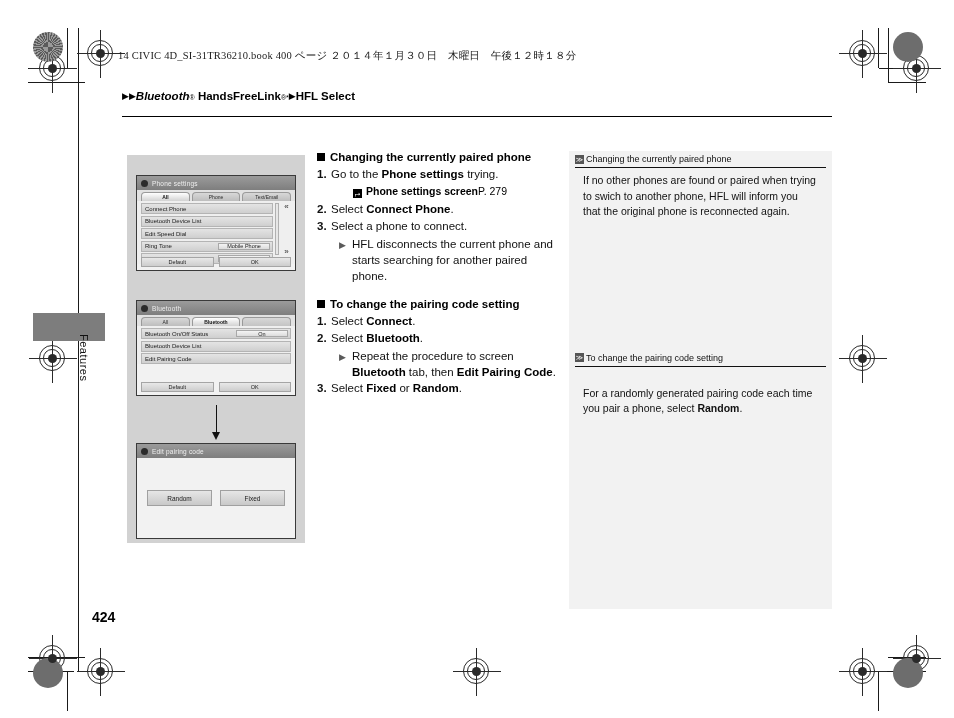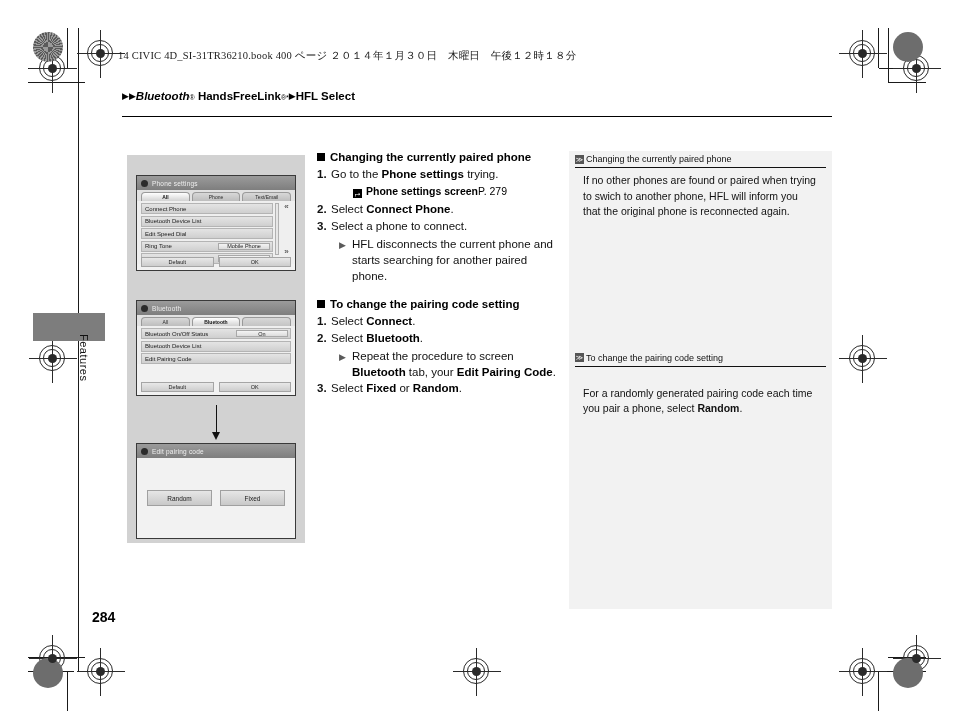--- a/index.html
+++ b/index.html
@@ -508,21 +508,21 @@
   <span class="hfl">HandsFreeLink</span>
     <span class="sup">®*</span>
   <span class="arrow">▶</span>
   <span class="last">HFL Select</span>
 </div>
 <div class="rule"></div>
 
 <div class="side-tab"></div>
 <div class="side-tab-label">Features</div>
 
-<div class="page-num">284</div>
+<div class="page-num">424</div>
 
 <div class="illus-col">
 
   <div class="shot shot-1">
     <div class="shot-title">
       <span class="tdot"></span>
       <span class="ttext">Phone settings</span>
     </div>
     <div class="tabbar">
       <div class="tab active">All</div>
@@ -646,21 +646,21 @@
     <span class="txt"><span>Select </span><b>Connect</b><span>.</span></span>
   </div>
 
   <div class="step">
     <span class="num">2.</span>
     <span class="txt"><span>Select </span><b>Bluetooth</b><span>.</span></span>
   </div>
 
   <div class="bullet">
     <span class="tri">▶</span>
-    <span class="btxt"><span>Repeat the procedure to screen </span><b>Bluetooth</b><span> tab, your </span><b>Edit Pairing Code</b><span>.</span></span>
+    <span class="btxt"><span>Repeat the procedure to screen </span><b>Bluetooth</b><span> tab, then </span><b>Edit Pairing Code</b><span>.</span></span>
   </div>
 
   <div class="step">
     <span class="num">3.</span>
     <span class="txt"><span>Select </span><b>Fixed</b><span> or </span><b>Random</b><span>.</span></span>
   </div>
 </div>
 
 <div class="notes">
 

